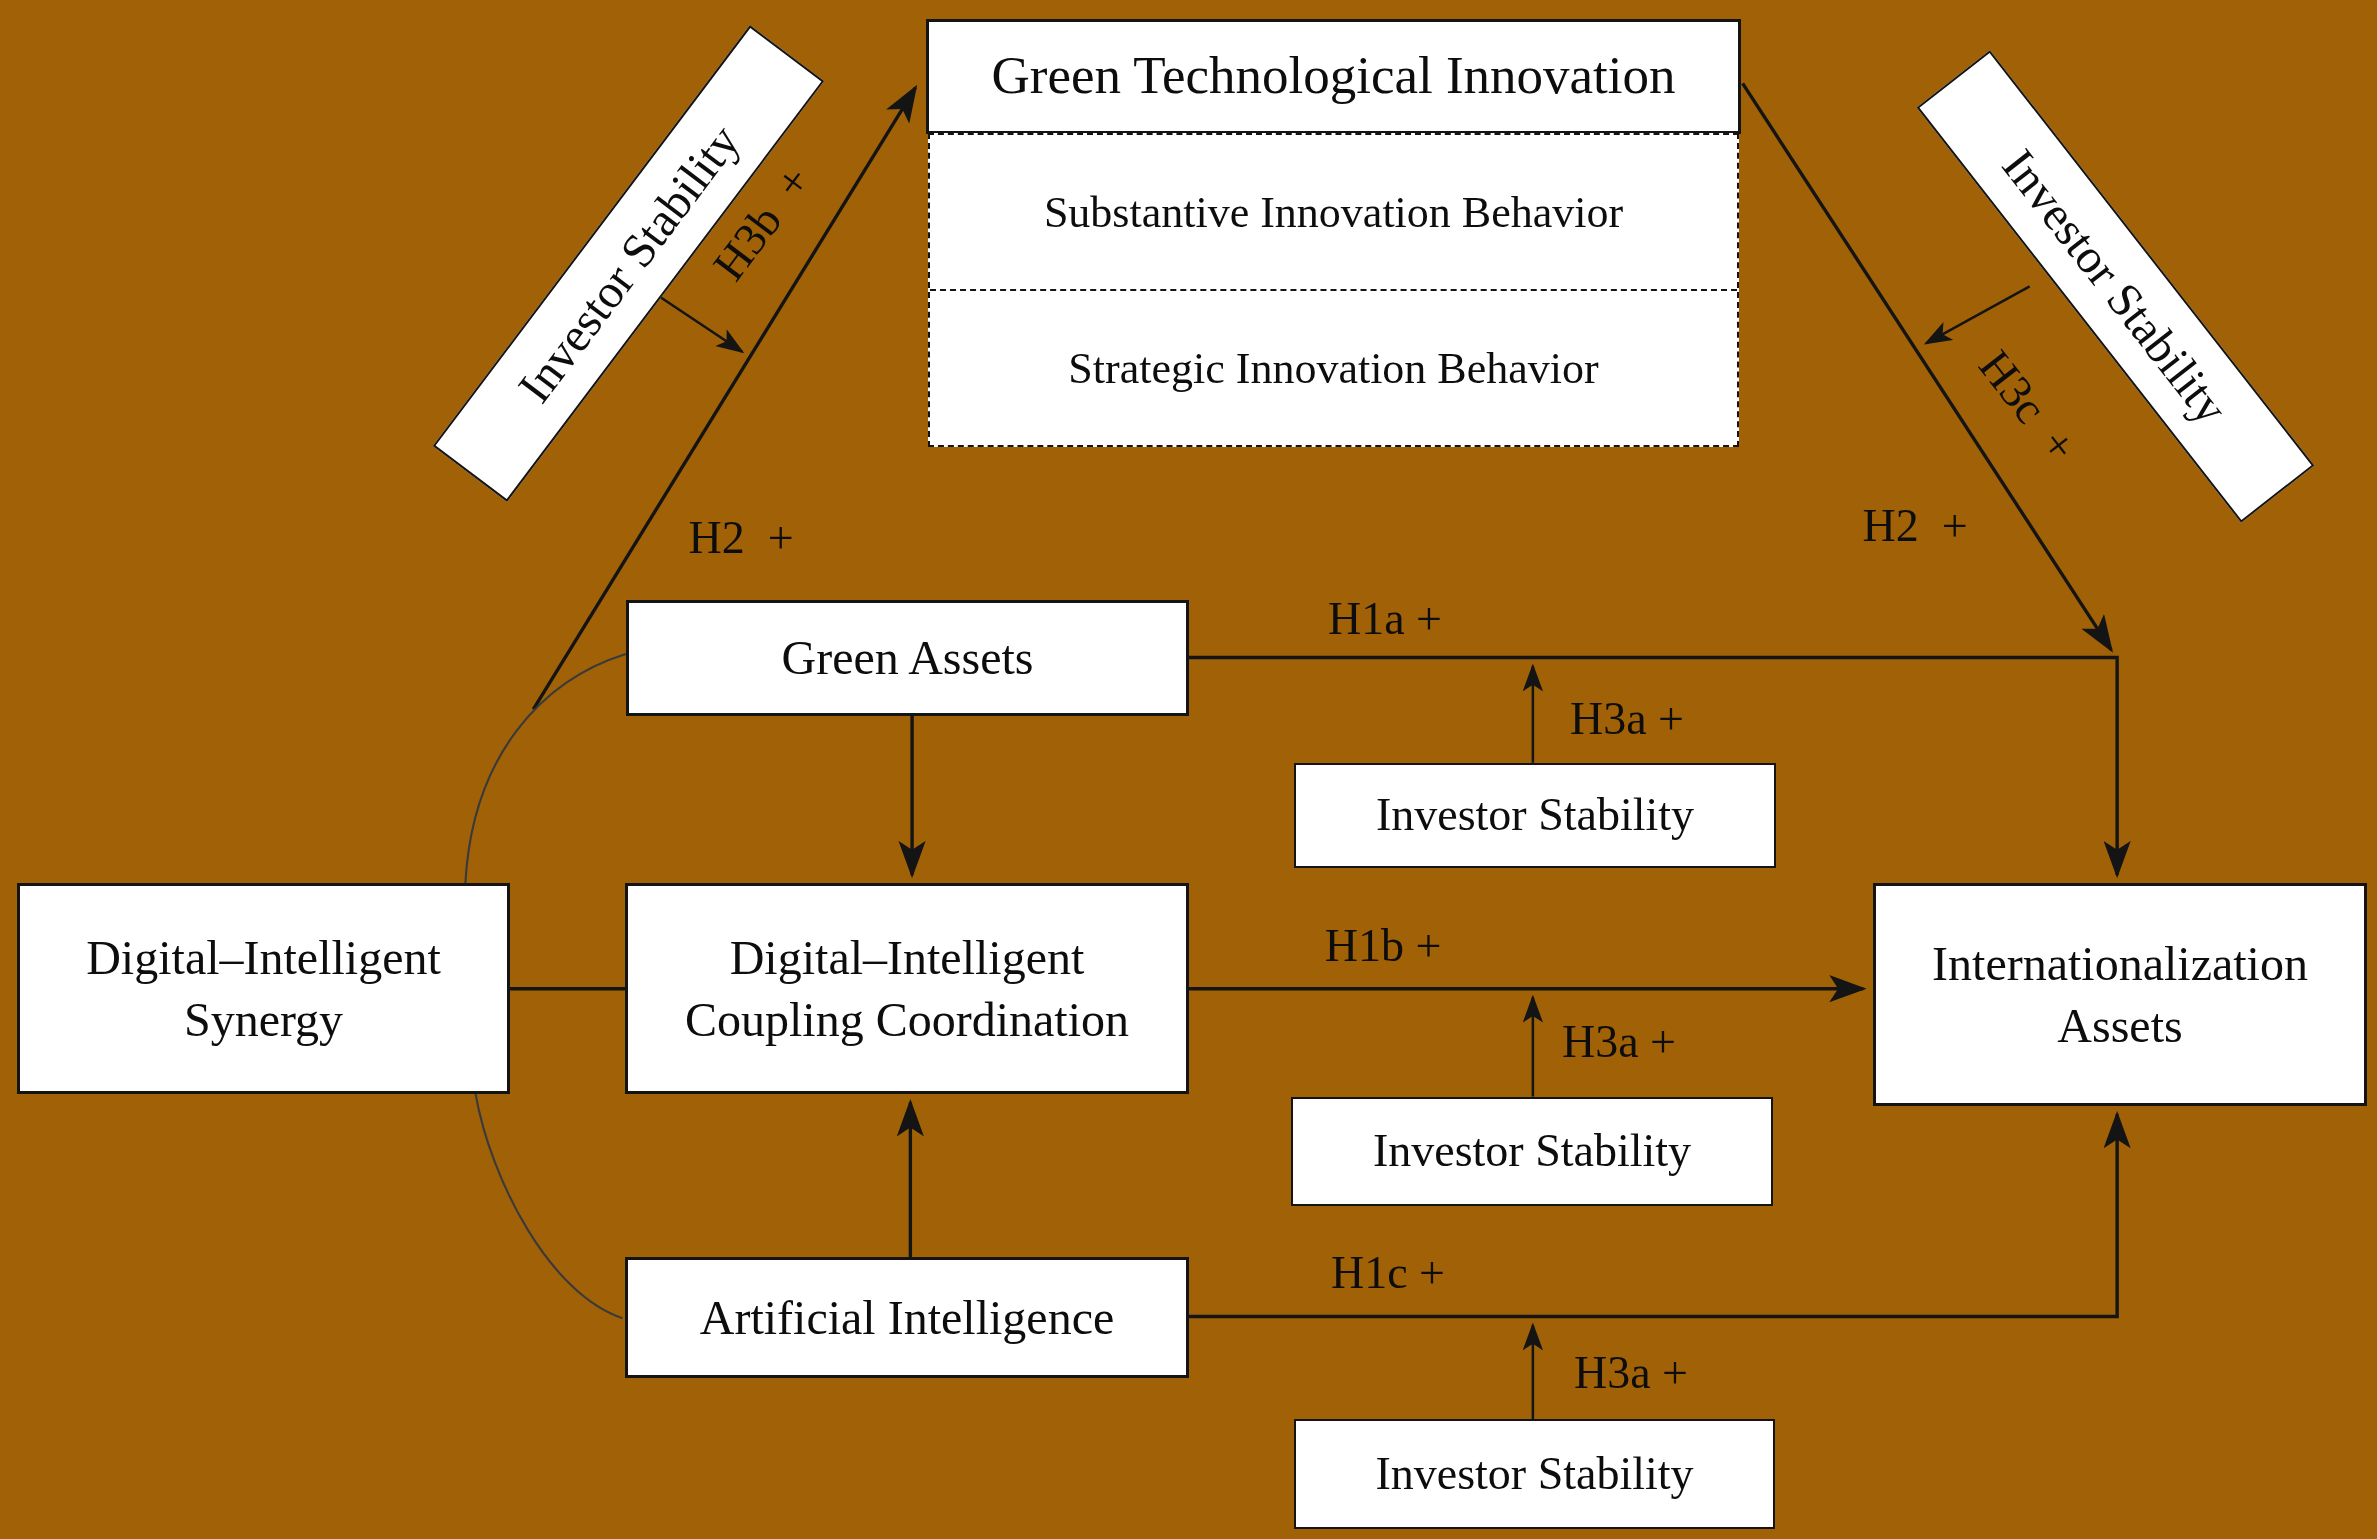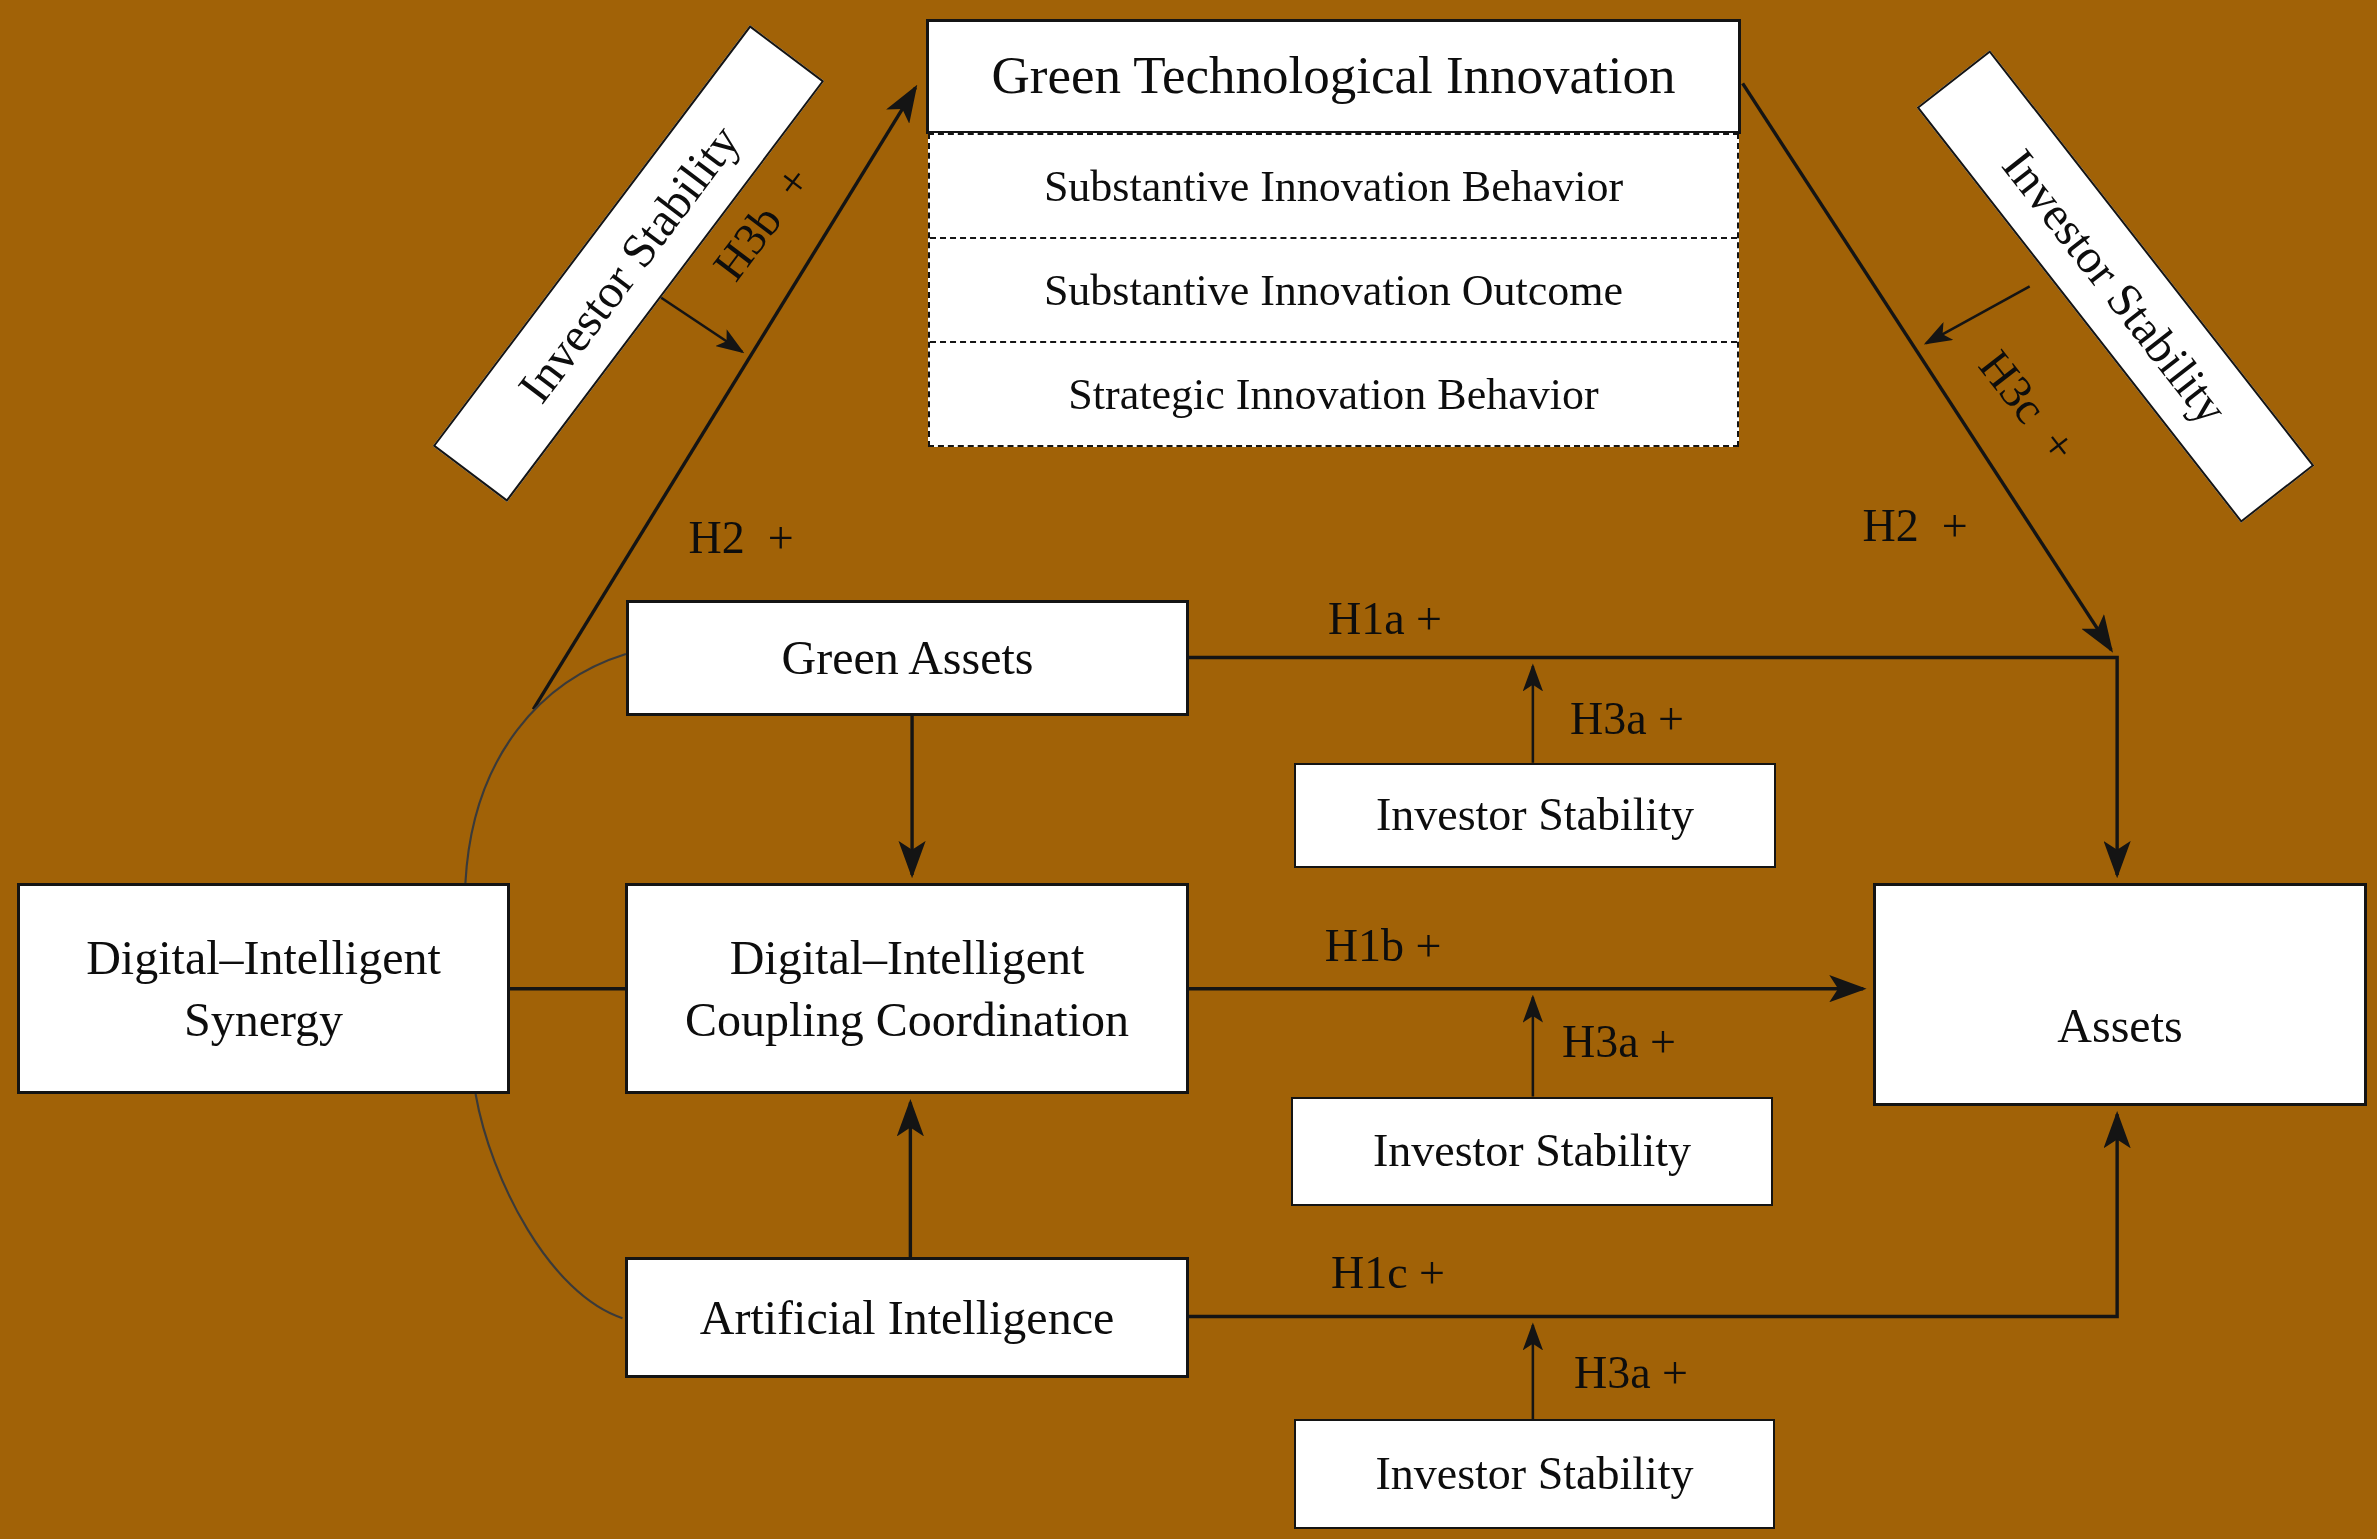--- a/index.html
+++ b/index.html
@@ -70,21 +70,20 @@
     <path d="M772,346 L874,414" fill="none" stroke="#141414" stroke-width="3" marker-end="url(#arr)"></path>
     <path d="M2390,337 L2268,404" fill="none" stroke="#141414" stroke-width="3" marker-end="url(#arr)"></path>
   </svg>
 
   <div class="box title" style="left:926px;top:18.7px;width:815px;height:115px;">
     <span>Green Technological Innovation</span>
   </div>
 
   <div class="dashedbox" style="left:928px;top:133px;width:811px;height:314px;">
     <div class="drow">Substantive Innovation Behavior</div>
-    <div class="drow">Substantive Innovation Outcome</div>
     <div class="drow">Strategic Innovation Behavior</div>
   </div>
 
   <div class="box thin label56 rot" style="left:365px;top:217px;width:527px;height:93px;transform:rotate(-53deg);">
     <span>Investor Stability</span>
   </div>
   <div class="box thin label56 rot" style="left:1852px;top:240px;width:527px;height:93px;transform:rotate(52deg);">
     <span>Investor Stability</span>
   </div>
 
@@ -94,21 +93,21 @@
 
   <div class="box label56" style="left:17px;top:883px;width:493px;height:211px;">
     <span><span>Digital–Intelligent</span><br><span>Synergy</span></span>
   </div>
 
   <div class="box label56" style="left:625px;top:883px;width:564px;height:211px;">
     <span><span>Digital–Intelligent</span><br><span>Coupling Coordination</span></span>
   </div>
 
   <div class="box label56" style="left:1873px;top:883px;width:494px;height:223px;">
-    <span><br><span>Assets</span></span>
+    <span><span>Internationalization</span><br><span>Assets</span></span>
   </div>
 
   <div class="box label56" style="left:625px;top:1257px;width:564px;height:121px;align-items:center;">
     <span>Artificial Intelligence</span>
   </div>
 
   <div class="box thin label54" style="left:1294px;top:763px;width:482px;height:105px;">
     <span>Investor Stability</span>
   </div>
   <div class="box thin label54" style="left:1291px;top:1097px;width:482px;height:109px;">

